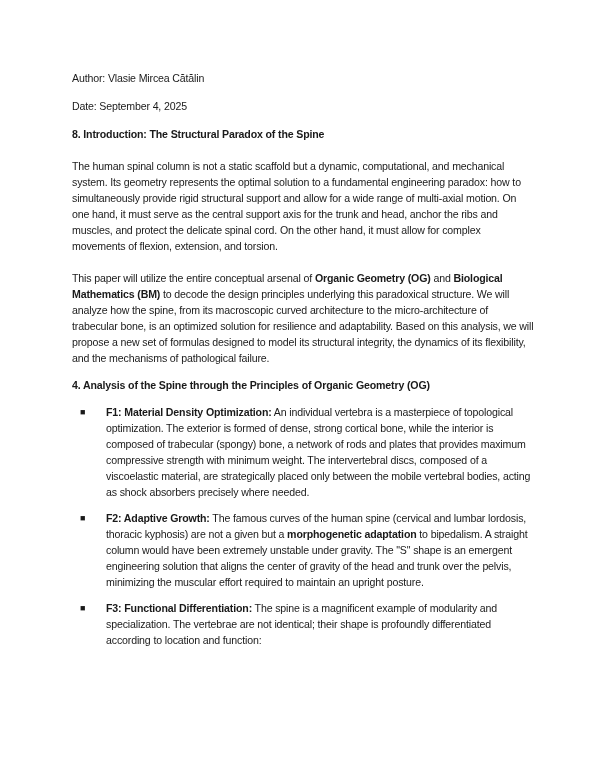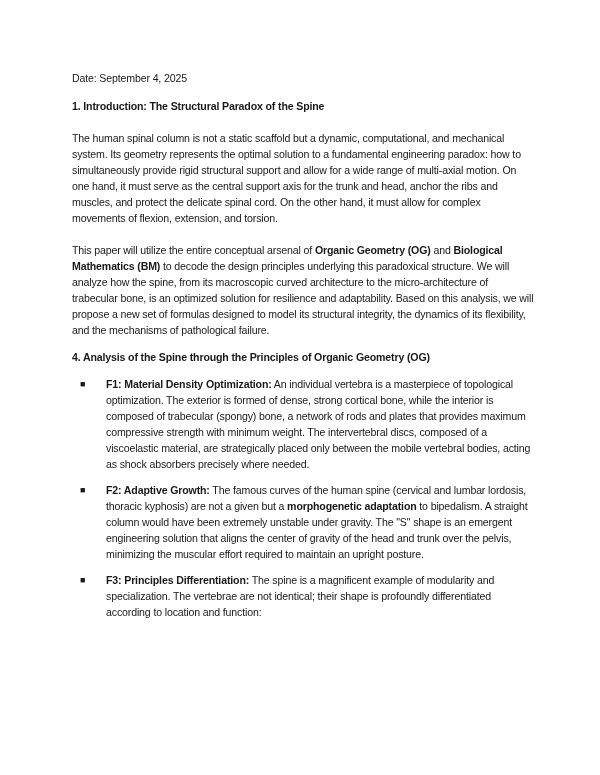--- a/index.html
+++ b/index.html
@@ -15,35 +15,36 @@
   .para { line-height: 16px; margin: 16px 0 11px 0; }
   .para b, .li b { font-weight: bold; }
   ul.bullets { list-style: none; margin: 0; padding: 0; }
   .li { position: relative; padding-left: 34px; line-height: 16px; margin: 0 0 10px 0; }
   .li .dot { position: absolute; left: 8px; top: 0; font-size: 9px; }
 </style>
 </head>
 <body>
 
 <div class="page">
+  <div class="meta">Author: Vlasie Mircea Cătălin</div>
   <div class="meta">Date: September 4, 2025</div>
 
-  <div class="h1">1. Introduction: The Structural Paradox of the Spine</div>
+  <div class="h1">8. Introduction: The Structural Paradox of the Spine</div>
   <p class="para">The human spinal column is not a static scaffold but a dynamic, computational, and mechanical system. Its geometry represents the optimal solution to a fundamental engineering paradox: how to simultaneously provide rigid structural support and allow for a wide range of multi-axial motion. On one hand, it must serve as the central support axis for the trunk and head, anchor the ribs and muscles, and protect the delicate spinal cord. On the other hand, it must allow for complex movements of flexion, extension, and torsion.</p>
   <p class="para"><span>This paper will utilize the entire conceptual arsenal of </span><b>Organic Geometry (OG)</b><span> and </span><b>Biological Mathematics (BM)</b><span> to decode the design principles underlying this paradoxical structure. We will analyze how the spine, from its macroscopic curved architecture to the micro-architecture of trabecular bone, is an optimized solution for resilience and adaptability. Based on this analysis, we will propose a new set of formulas designed to model its structural integrity, the dynamics of its flexibility, and the mechanisms of pathological failure.</span></p>
 
   <div class="h1">4. Analysis of the Spine through the Principles of Organic Geometry (OG)</div>
 
   <ul class="bullets">
     <li class="li">
       <span class="dot">■</span>
       <b>F1: Material Density Optimization:</b><span> An individual vertebra is a masterpiece of topological optimization. The exterior is formed of dense, strong cortical bone, while the interior is composed of trabecular (spongy) bone, a network of rods and plates that provides maximum compressive strength with minimum weight. The intervertebral discs, composed of a viscoelastic material, are strategically placed only between the mobile vertebral bodies, acting as shock absorbers precisely where needed.</span>
     </li>
     <li class="li">
       <span class="dot">■</span>
       <b>F2: Adaptive Growth:</b><span> The famous curves of the human spine (cervical and lumbar lordosis, thoracic kyphosis) are not a given but a </span><b>morphogenetic adaptation</b><span> to bipedalism. A straight column would have been extremely unstable under gravity. The "S" shape is an emergent engineering solution that aligns the center of gravity of the head and trunk over the pelvis, minimizing the muscular effort required to maintain an upright posture.</span>
     </li>
     <li class="li">
       <span class="dot">■</span>
-      <b>F3: Principles Differentiation:</b><span> The spine is a magnificent example of modularity and specialization. The vertebrae are not identical; their shape is profoundly differentiated according to location and function:</span>
+      <b>F3: Functional Differentiation:</b><span> The spine is a magnificent example of modularity and specialization. The vertebrae are not identical; their shape is profoundly differentiated according to location and function:</span>
     </li>
   </ul>
 </div>
 
 </body></html>

